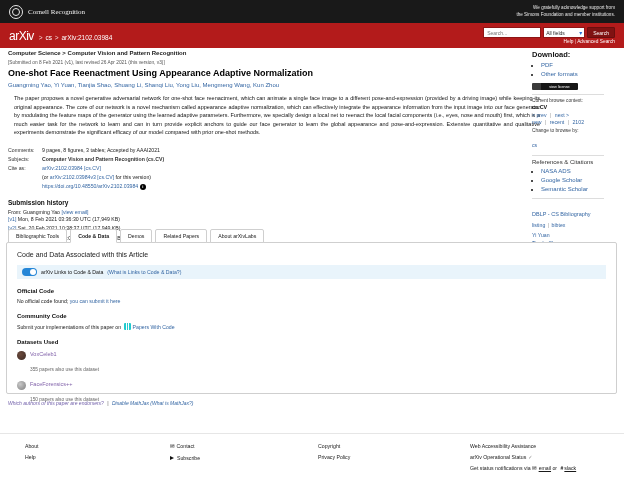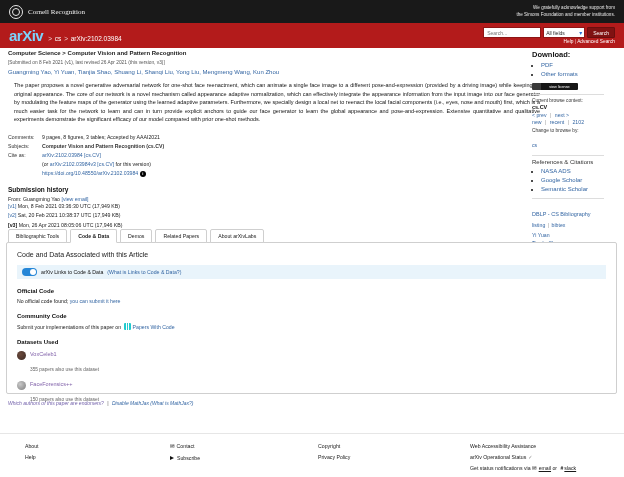--- a/index.html
+++ b/index.html
@@ -18,21 +18,21 @@
   .seal::after { content:""; position:absolute; inset:2px; border:1px solid #e8e8e8;
                  border-radius:50%; }
   .cornell-name { color:#f2f2f2; font-family:"Liberation Serif", serif; font-size:7px; }
   .banner-right { color:#e8e8e8; font-size:4.6px; text-align:right; line-height:1.5; }
 
   
   .redbar { position:absolute; top:23px; left:0; width:624px; height:25px;
             background:#b31b1b; display:flex; justify-content:space-between;
             align-items:center; padding:0 9px; }
   .redbar-left { display:flex; align-items:baseline; gap:4px; }
-  .arxiv-logo { color:#7dd3fc; font-weight:bold; font-size:15px; letter-spacing:-0.5px; }
+  .arxiv-logo { color:#ffffff; font-weight:normal; font-size:12px; letter-spacing:-0.5px; }
   .crumb { color:#f4d7d7; font-size:6.5px; }
   .crumb a { color:#fff; }
   .crumb-sep { margin:0 1px; }
   .redbar-right { display:flex; flex-direction:column; align-items:flex-end; gap:1px; }
   .search-row { display:flex; align-items:center; gap:2px; }
   .search-input { width:58px; height:11px; font-size:5px; border:1px solid #8e1515;
                   padding:0 3px; background:#fff; font-family:"Liberation Sans",sans-serif; }
   .field-select { width:42px; height:11px; background:#fff; font-size:5px; color:#222;
                   display:flex; align-items:center; justify-content:space-between;
                   padding:0 2px; border:1px solid #8e1515; }
@@ -199,20 +199,21 @@
   </div>
 </div>
 
 <div class="main">
   <div class="subject-line">
     <span>Computer Science</span>
     <span>&gt;</span>
     <span>Computer Vision and Pattern Recognition</span>
   </div>
   <div class="dateline">[Submitted on 8 Feb 2021 (v1), last revised 26 Apr 2021 (this version, v3)]</div>
+  <h1 class="page-title">One-shot Face Reenactment Using Appearance Adaptive Normalization</h1>
   <div class="authors">
     <a class="author">Guangming Yao</a><a class="author">Yi Yuan</a><a class="author">Tianjia Shao</a><a class="author">Shuang Li</a><a class="author">Shanqi Liu</a><a class="author">Yong Liu</a><a class="author">Mengmeng Wang</a><a class="author">Kun Zhou</a>
   </div>
   <p class="abstract">The paper proposes a novel generative adversarial network for one-shot face reenactment, which can animate a single face image to a different pose-and-expression (provided by a driving image) while keeping its original appearance. The core of our network is a novel mechanism called appearance adaptive normalization, which can effectively integrate the appearance information from the input image into our face generator by modulating the feature maps of the generator using the learned adaptive parameters. Furthermore, we specially design a local net to reenact the local facial components (i.e., eyes, nose and mouth) first, which is a much easier task for the network to learn and can in turn provide explicit anchors to guide our face generator to learn the global appearance and pose-and-expression. Extensive quantitative and qualitative experiments demonstrate the significant efficacy of our model compared with prior one-shot methods.</p>
 
   <div class="meta">
     <div class="meta-row">
       <span class="meta-label">Comments:</span>
       <span class="meta-value">9 pages, 8 figures, 3 tables; Accepted by AAAI2021</span>
     </div>

